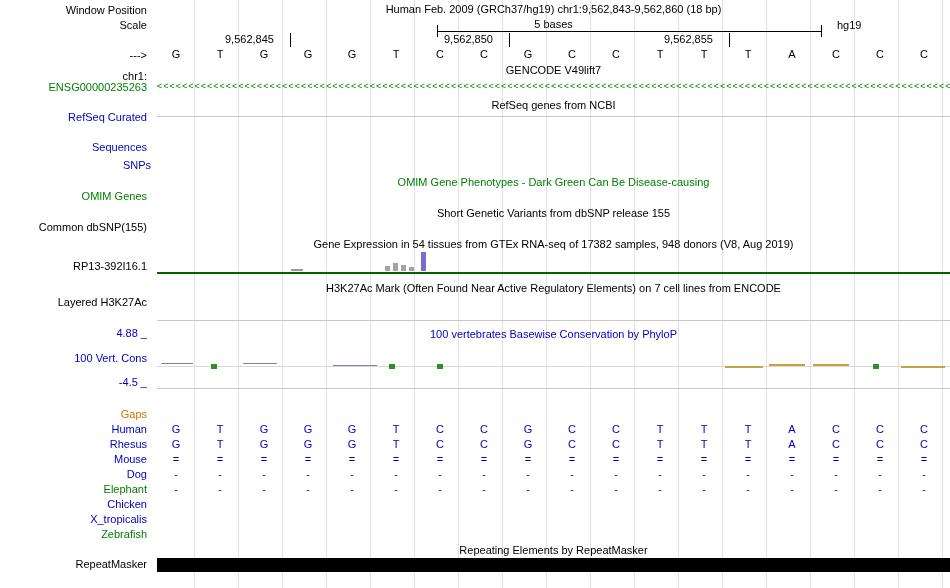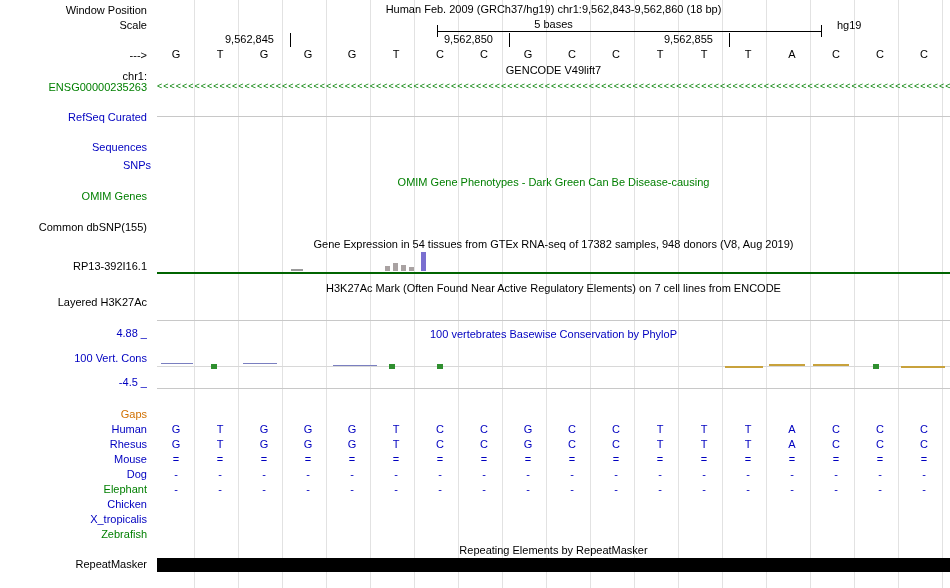--- a/index.html
+++ b/index.html
@@ -131,25 +131,27 @@
       <span class="base" style="left:582px;">T</span>
       <span class="base" style="left:626px;">A</span>
       <span class="base" style="left:670px;">C</span>
       <span class="base" style="left:714px;">C</span>
       <span class="base" style="left:758px;">C</span>
     </div>
 
     <div class="centertext" style="top:64px;">GENCODE V49lift7</div>
     <div style="position:absolute;left:0;top:83px;width:793px;height:7px;color:#007f00;font-size:9px;letter-spacing:1px;overflow:hidden;line-height:7px;">&lt;&lt;&lt;&lt;&lt;&lt;&lt;&lt;&lt;&lt;&lt;&lt;&lt;&lt;&lt;&lt;&lt;&lt;&lt;&lt;&lt;&lt;&lt;&lt;&lt;&lt;&lt;&lt;&lt;&lt;&lt;&lt;&lt;&lt;&lt;&lt;&lt;&lt;&lt;&lt;&lt;&lt;&lt;&lt;&lt;&lt;&lt;&lt;&lt;&lt;&lt;&lt;&lt;&lt;&lt;&lt;&lt;&lt;&lt;&lt;&lt;&lt;&lt;&lt;&lt;&lt;&lt;&lt;&lt;&lt;&lt;&lt;&lt;&lt;&lt;&lt;&lt;&lt;&lt;&lt;&lt;&lt;&lt;&lt;&lt;&lt;&lt;&lt;&lt;&lt;&lt;&lt;&lt;&lt;&lt;&lt;&lt;&lt;&lt;&lt;&lt;&lt;&lt;&lt;&lt;&lt;&lt;&lt;&lt;&lt;&lt;&lt;&lt;&lt;&lt;&lt;&lt;&lt;&lt;&lt;&lt;&lt;&lt;&lt;&lt;&lt;&lt;&lt;&lt;&lt;&lt;&lt;&lt;&lt;&lt;&lt;&lt;&lt;&lt;&lt;&lt;&lt;&lt;&lt;&lt;&lt;&lt;&lt;&lt;&lt;&lt;&lt;&lt;&lt;&lt;&lt;&lt;&lt;&lt;&lt;&lt;&lt;&lt;&lt;&lt;&lt;&lt;&lt;&lt;&lt;&lt;&lt;&lt;&lt;&lt;&lt;&lt;&lt;&lt;&lt;&lt;&lt;&lt;&lt;&lt;&lt;&lt;&lt;&lt;&lt;&lt;&lt;&lt;&lt;&lt;&lt;&lt;&lt;&lt;&lt;&lt;&lt;&lt;&lt;&lt;&lt;&lt;&lt;&lt;&lt;&lt;&lt;&lt;&lt;&lt;&lt;&lt;&lt;&lt;&lt;&lt;&lt;&lt;&lt;&lt;&lt;&lt;&lt;&lt;&lt;&lt;&lt;&lt;&lt;&lt;&lt;&lt;&lt;&lt;&lt;&lt;&lt;&lt;&lt;&lt;&lt;&lt;&lt;&lt;&lt;&lt;&lt;&lt;&lt;&lt;&lt;&lt;&lt;&lt;&lt;&lt;&lt;&lt;&lt;&lt;&lt;&lt;&lt;&lt;&lt;&lt;&lt;&lt;&lt;&lt;&lt;&lt;&lt;&lt;&lt;&lt;&lt;&lt;&lt;&lt;&lt;&lt;&lt;&lt;&lt;&lt;&lt;&lt;&lt;&lt;&lt;&lt;&lt;&lt;&lt;&lt;&lt;&lt;&lt;&lt;&lt;&lt;&lt;&lt;&lt;&lt;&lt;&lt;&lt;&lt;&lt;&lt;&lt;&lt;&lt;&lt;&lt;&lt;&lt;&lt;&lt;&lt;&lt;&lt;&lt;&lt;&lt;&lt;&lt;&lt;&lt;&lt;&lt;&lt;&lt;&lt;&lt;&lt;&lt;&lt;&lt;&lt;&lt;&lt;&lt;&lt;&lt;&lt;&lt;&lt;&lt;&lt;&lt;&lt;&lt;&lt;&lt;&lt;&lt;&lt;&lt;&lt;&lt;&lt;&lt;&lt;&lt;&lt;&lt;&lt;&lt;&lt;&lt;&lt;&lt;&lt;&lt;&lt;&lt;&lt;&lt;&lt;&lt;&lt;&lt;&lt;&lt;&lt;&lt;&lt;&lt;&lt;&lt;&lt;&lt;&lt;&lt;&lt;&lt;&lt;&lt;&lt;&lt;&lt;&lt;&lt;&lt;&lt;&lt;&lt;&lt;&lt;&lt;&lt;&lt;&lt;&lt;&lt;</div>
 
+    <div class="centertext" style="top:99px;">RefSeq genes from NCBI</div>
     <div class="hline" style="top:116px;"></div>
 
 
     <div class="centertext green" style="top:176px;">OMIM Gene Phenotypes - Dark Green Can Be Disease-causing</div>
 
+    <div class="centertext" style="top:207px;">Short Genetic Variants from dbSNP release 155</div>
 
     <div class="centertext" style="top:238px;">Gene Expression in 54 tissues from GTEx RNA-seq of 17382 samples, 948 donors (V8, Aug 2019)</div>
     <div class="gtex-bar" style="left:264px;top:252px;width:5px;height:19px;"></div>
     <div class="gtex-bar2" style="left:228px;top:266px;width:5px;height:5px;"></div>
     <div class="gtex-bar2" style="left:236px;top:263px;width:5px;height:8px;"></div>
     <div class="gtex-bar2" style="left:244px;top:265px;width:5px;height:6px;"></div>
     <div class="gtex-bar2" style="left:252px;top:267px;width:5px;height:4px;"></div>
     <div style="position:absolute;left:134px;top:269px;width:12px;height:2px;background:#9a9a9a;"></div>
 
     <div class="h3k-line" style="top:272px;"></div>

